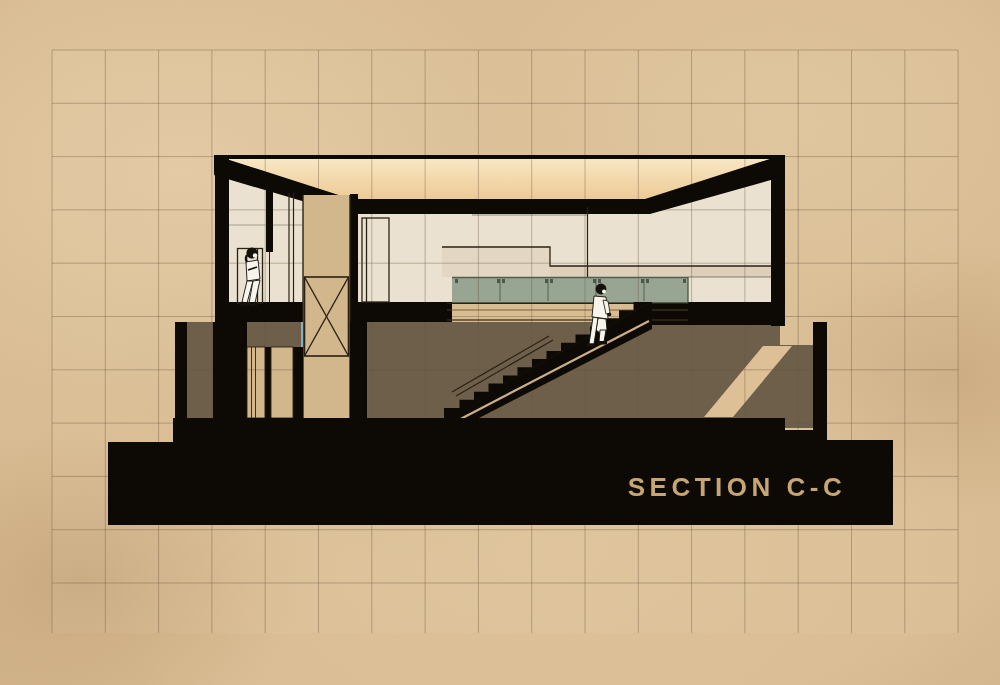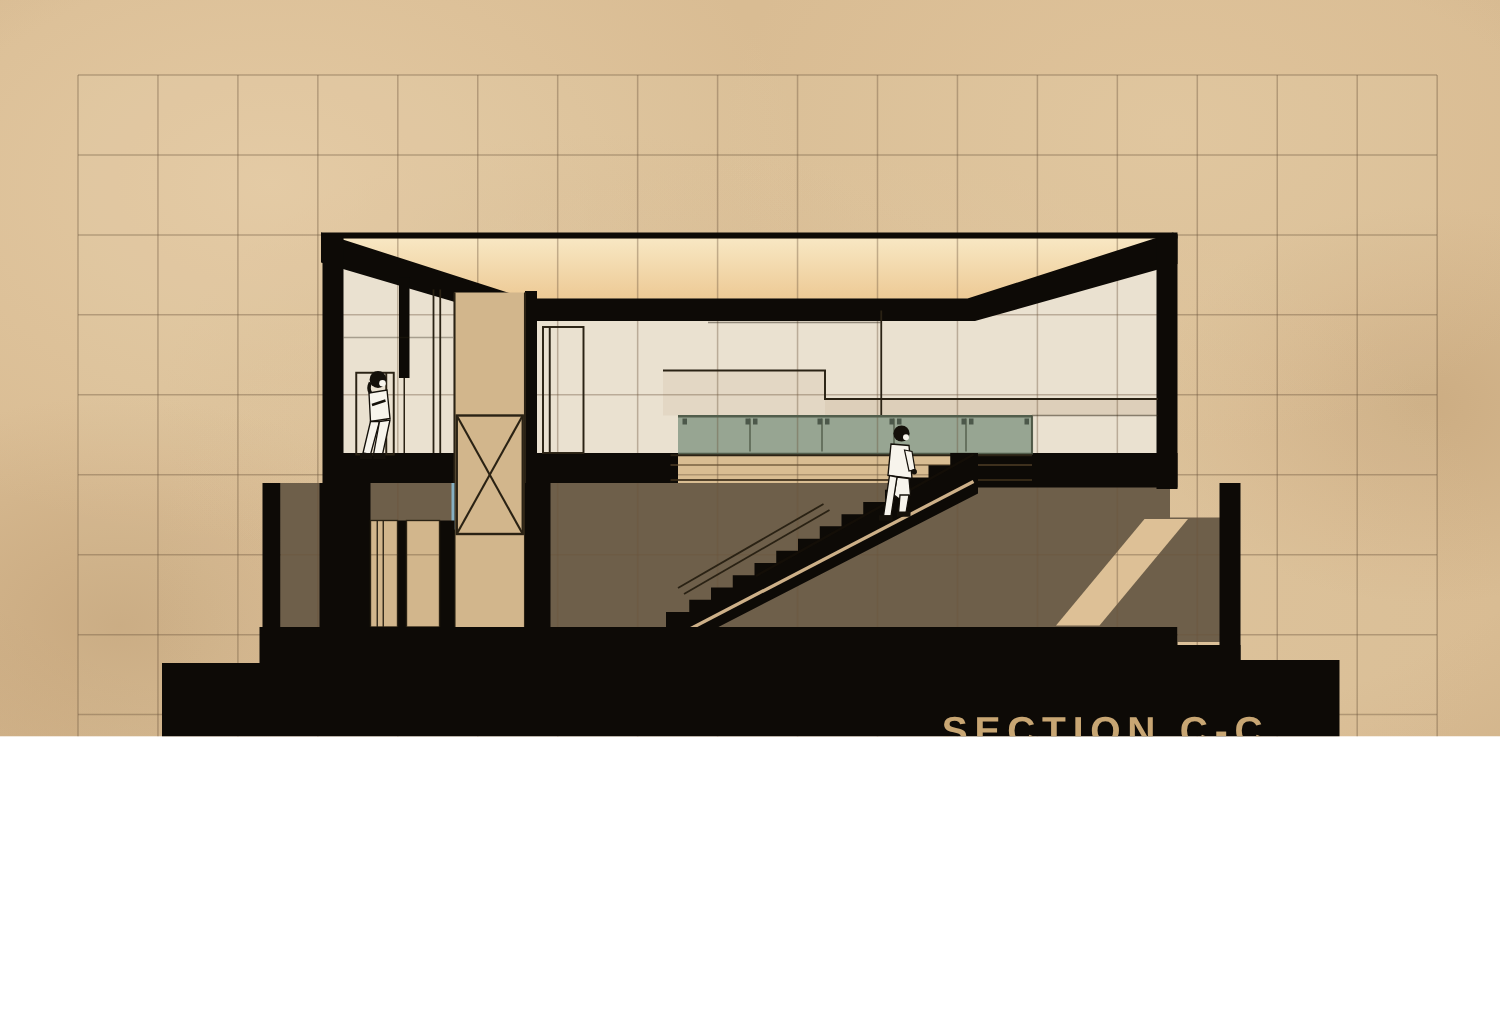--- a/index.html
+++ b/index.html
@@ -1,17 +1,17 @@
 <!DOCTYPE html>
 <html style="--c-paper: #d9bc93; --c-ink: #0d0a06; --c-cream: #eae1d0; --c-cream-shade: #ddcfba; --c-teal: #97a592; --c-teal-line: #525e4c; --c-brown: #6e5f4a; --c-tan: #d2b68c; --c-stripe: #ddc096; --c-wood: #d9bd92; --c-blue: #86b0c2; --c-line: #2a2214; --c-title: #c8a673;"><head>
 <meta charset="utf-8">
 <style>
   html,body{margin:0;padding:0;}
   #canvas{
-    position:relative;width:1000px;height:491px;overflow:hidden;
+    position:relative;width:1000px;height:685px;overflow:hidden;
     background-color:var(--c-paper,#d9bc93);
     background-image:
       radial-gradient(ellipse 600px 400px at 18% 25%, rgba(235,211,174,.55), transparent 60%),
       radial-gradient(ellipse 500px 350px at 78% 18%, rgba(229,202,162,.5), transparent 60%),
       radial-gradient(ellipse 700px 450px at 55% 80%, rgba(228,200,160,.45), transparent 65%),
       radial-gradient(ellipse 320px 220px at 8% 85%, rgba(176,140,98,.4), transparent 70%),
       radial-gradient(ellipse 260px 190px at 95% 55%, rgba(180,144,100,.35), transparent 70%),
       radial-gradient(ellipse 420px 260px at 40% 55%, rgba(196,162,120,.30), transparent 70%),
       radial-gradient(ellipse 120% 120% at 50% 45%, transparent 52%, rgba(156,120,80,.40) 100%);
     font-family:"Liberation Sans", sans-serif;

